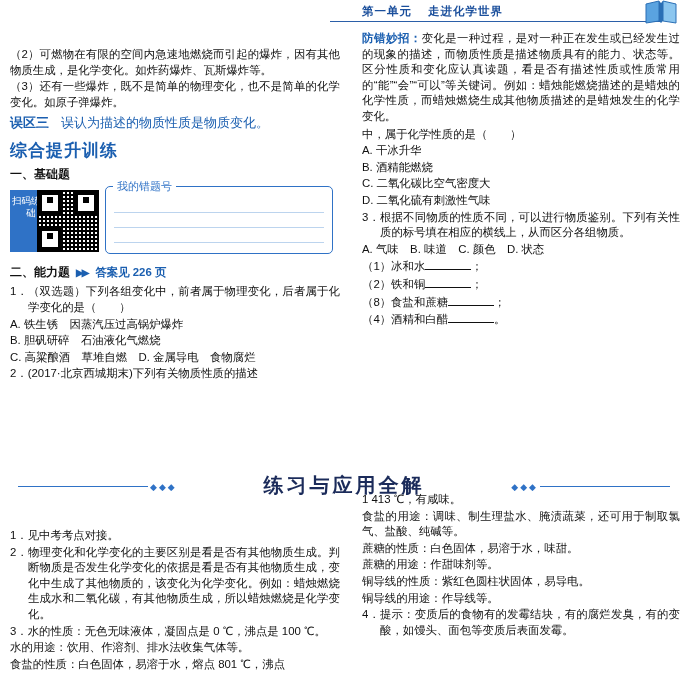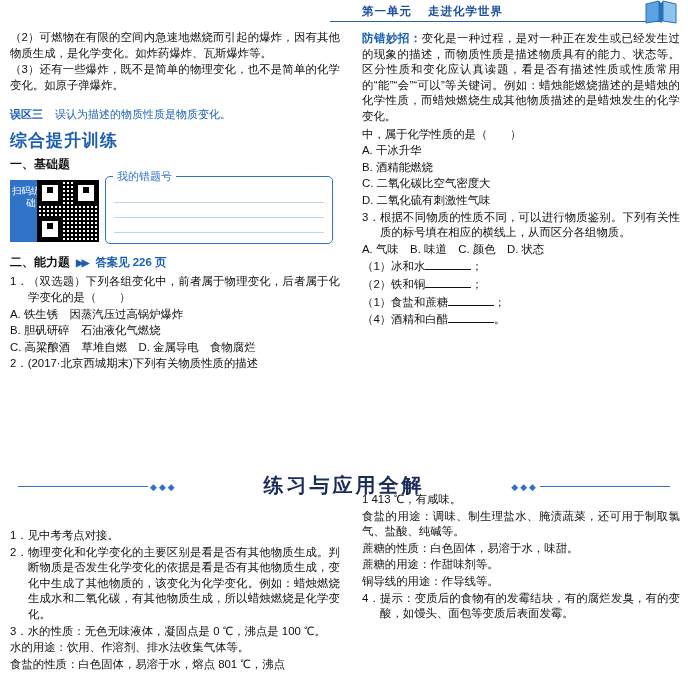--- a/index.html
+++ b/index.html
@@ -53,21 +53,21 @@
     position: absolute;
     top: 0px;
     left: 644px;
     width: 34px;
     height: 24px;
   }
   
   .col-left {
     position: absolute;
     left: 10px;
-    top: 30px;
+    top: 47px;
     width: 330px;
   }
   .col-right {
     position: absolute;
     left: 362px;
     top: 30px;
     width: 318px;
   }
   .vline {
     position: absolute;
@@ -85,22 +85,22 @@
   }
   .hang {
     padding-left: 13px;
     text-indent: -13px;
   }
   .hang2 {
     padding-left: 18px;
     text-indent: -18px;
   }
   .err-line {
-    margin-top: 14px;
-    font-size: 11px;
+    margin-top: 4px;
+    font-size: 13px;
     color: #1b5fb0;
   }
   .err-line .lbl {
     font-weight: bold;
     margin-right: 12px;
   }
   
   .sec-head {
     margin: 7px 0 4px 0;
     font-size: 17px;
@@ -346,21 +346,21 @@
     <p class="t hang2">3．根据不同物质的性质不同，可以进行物质鉴别。下列有关性质的标号填在相应的横线上，从而区分各组物质。</p>
     <p class="t hang">A. 气味　B. 味道　C. 颜色　D. 状态</p>
 
     <p class="t hang">
       <span>（1）冰和水</span><span class="blank-u"></span>；
     </p>
     <p class="t hang">
       <span>（2）铁和铜</span><span class="blank-u"></span>；
     </p>
     <p class="t hang">
-      <span>（1）食盐和蔗糖</span><span class="blank-u"></span>；
+      <span>（8）食盐和蔗糖</span><span class="blank-u"></span>；
     </p>
     <p class="t hang">
       <span>（4）酒精和白醋</span><span class="blank-u"></span>。
     </p>
   </div>
 
   <div class="banner">
     <div class="banner-rule l"></div>
     <div class="banner-rule r"></div>
     <div class="banner-dots-l">◆◆◆</div>
@@ -374,17 +374,18 @@
     <p class="t hang2">3．水的性质：无色无味液体，凝固点是 0 ℃，沸点是 100 ℃。</p>
     <p class="t">水的用途：饮用、作溶剂、排水法收集气体等。</p>
     <p class="t">食盐的性质：白色固体，易溶于水，熔点 801 ℃，沸点</p>
   </div>
 
   <div class="low-right">
     <p class="t">1 413 ℃，有咸味。</p>
     <p class="t">食盐的用途：调味、制生理盐水、腌渍蔬菜，还可用于制取氯气、盐酸、纯碱等。</p>
     <p class="t">蔗糖的性质：白色固体，易溶于水，味甜。</p>
     <p class="t">蔗糖的用途：作甜味剂等。</p>
+    <p class="t">铜导线的性质：紫红色圆柱状固体，易导电。</p>
     <p class="t">铜导线的用途：作导线等。</p>
     <p class="t hang2">4．提示：变质后的食物有的发霉结块，有的腐烂发臭，有的变酸，如馒头、面包等变质后表面发霉。</p>
   </div>
 
 </div>
 
 </body></html>

